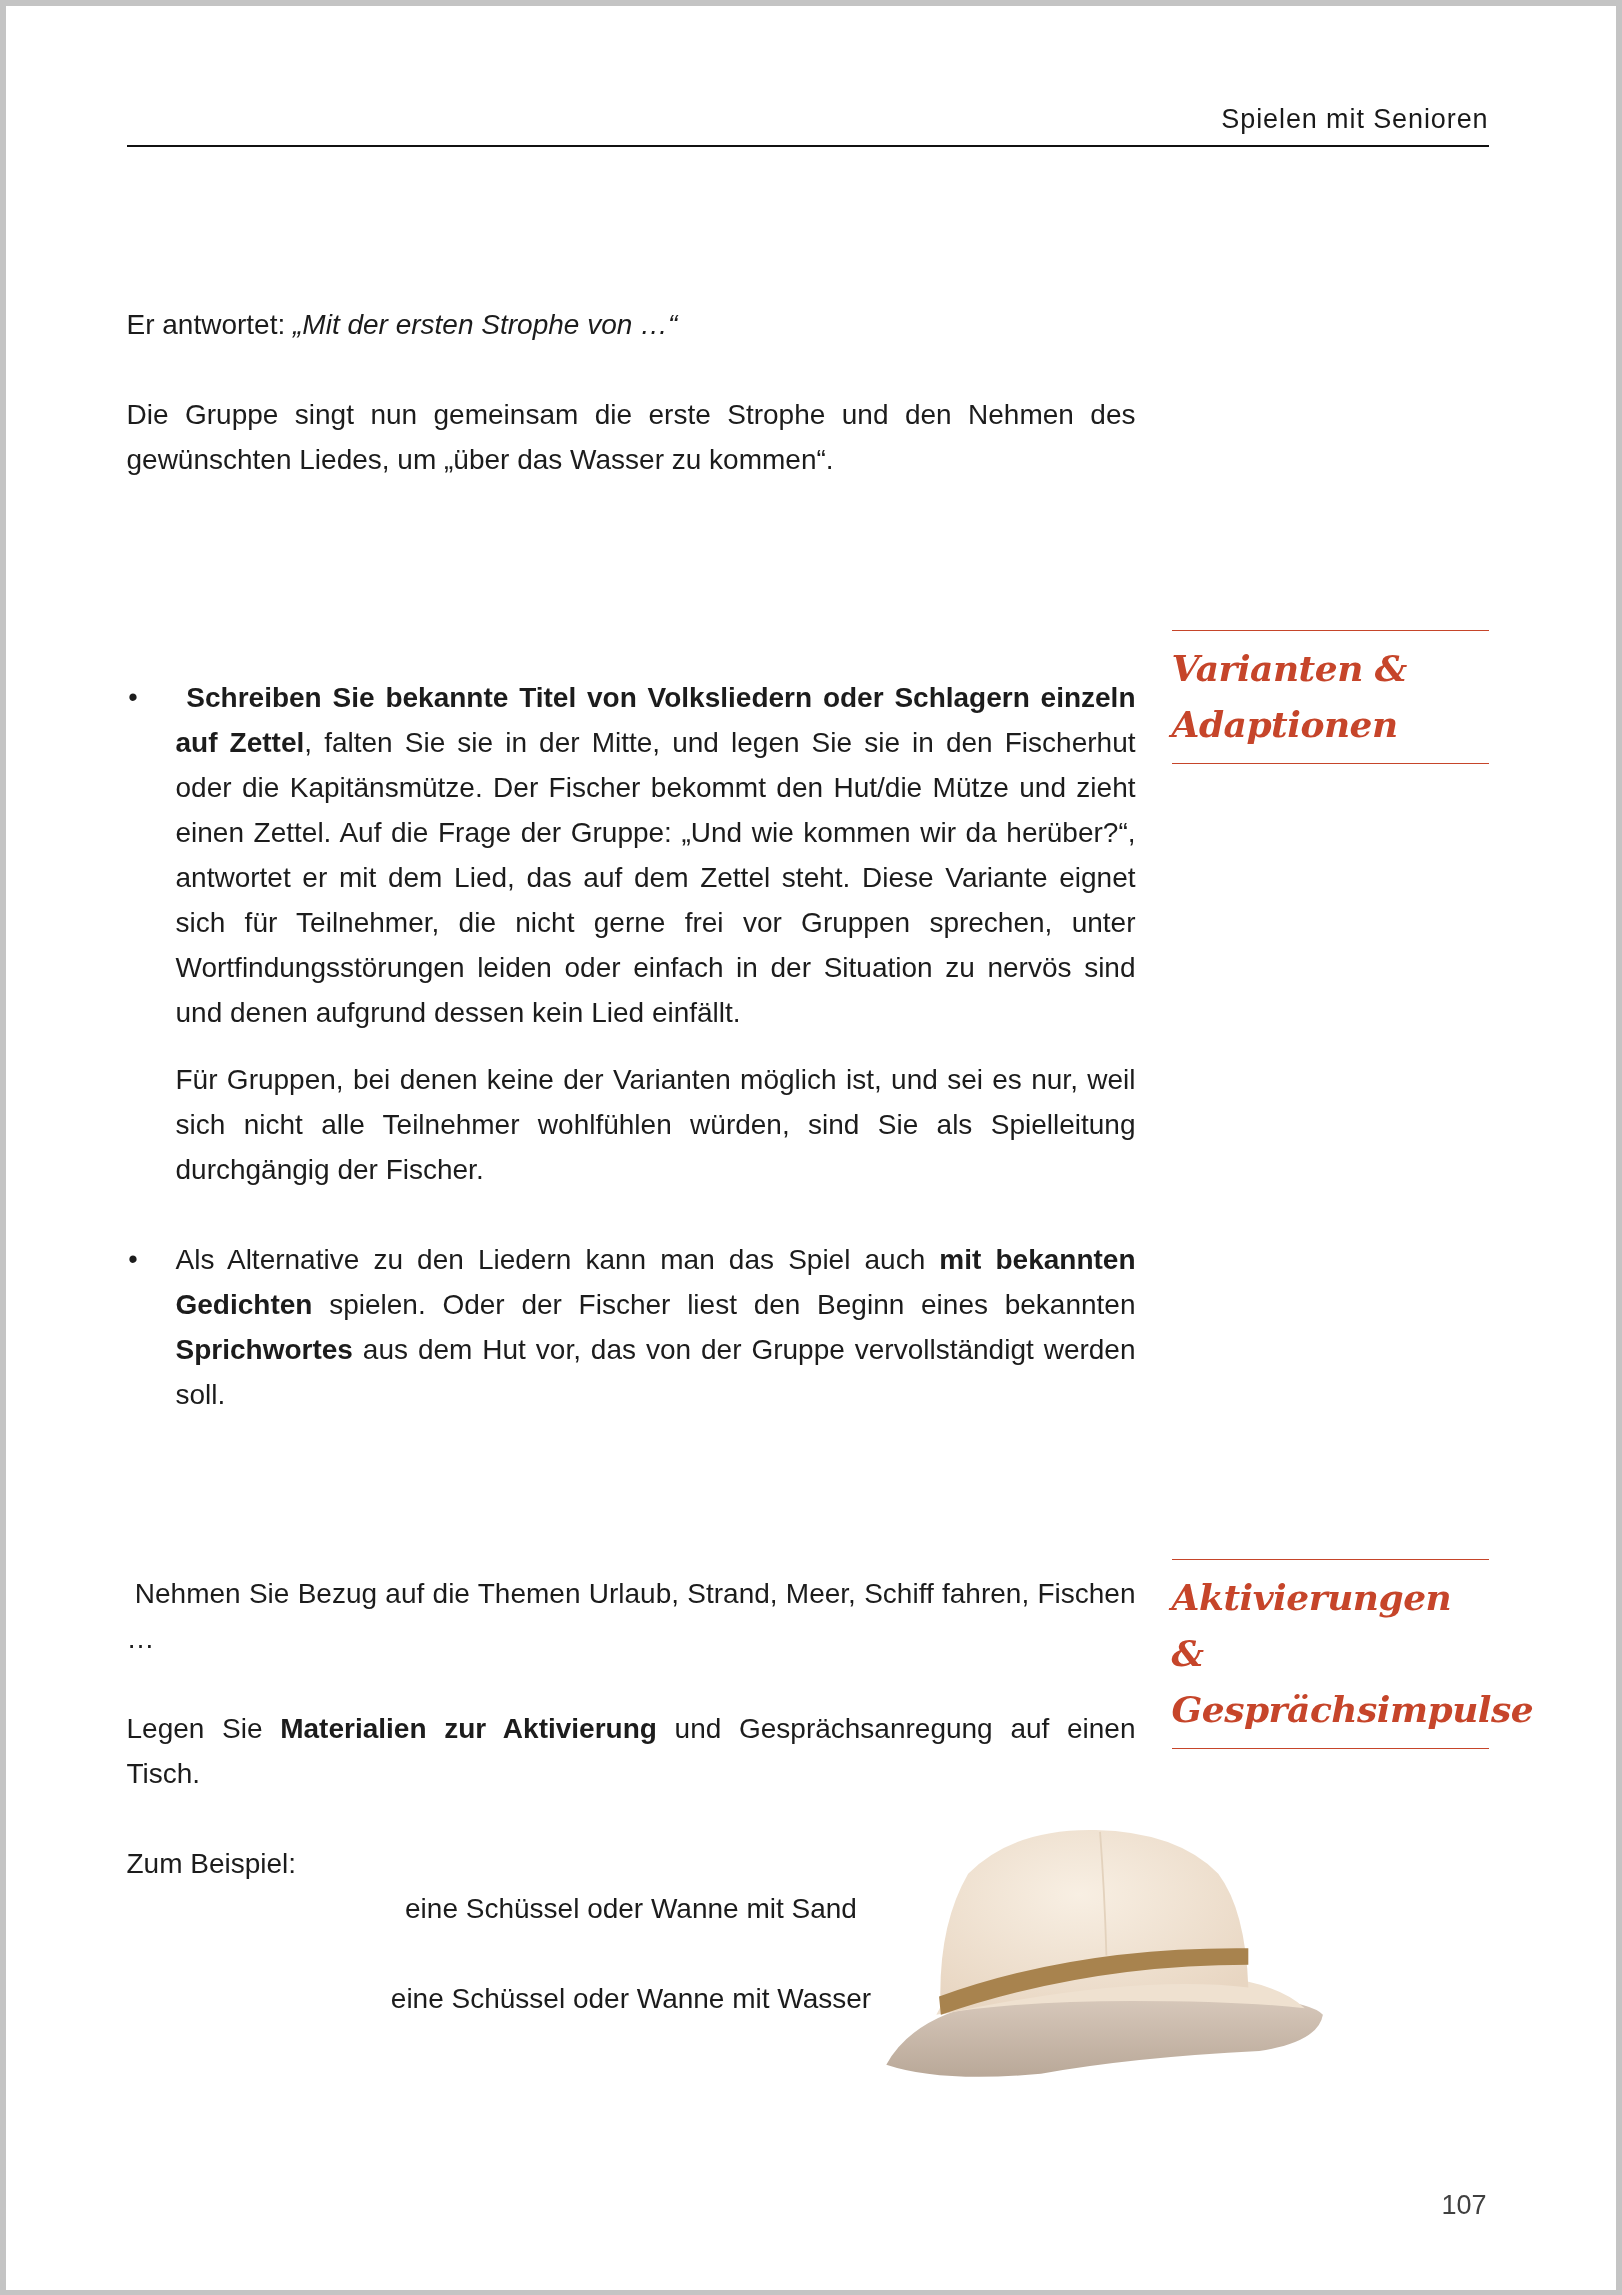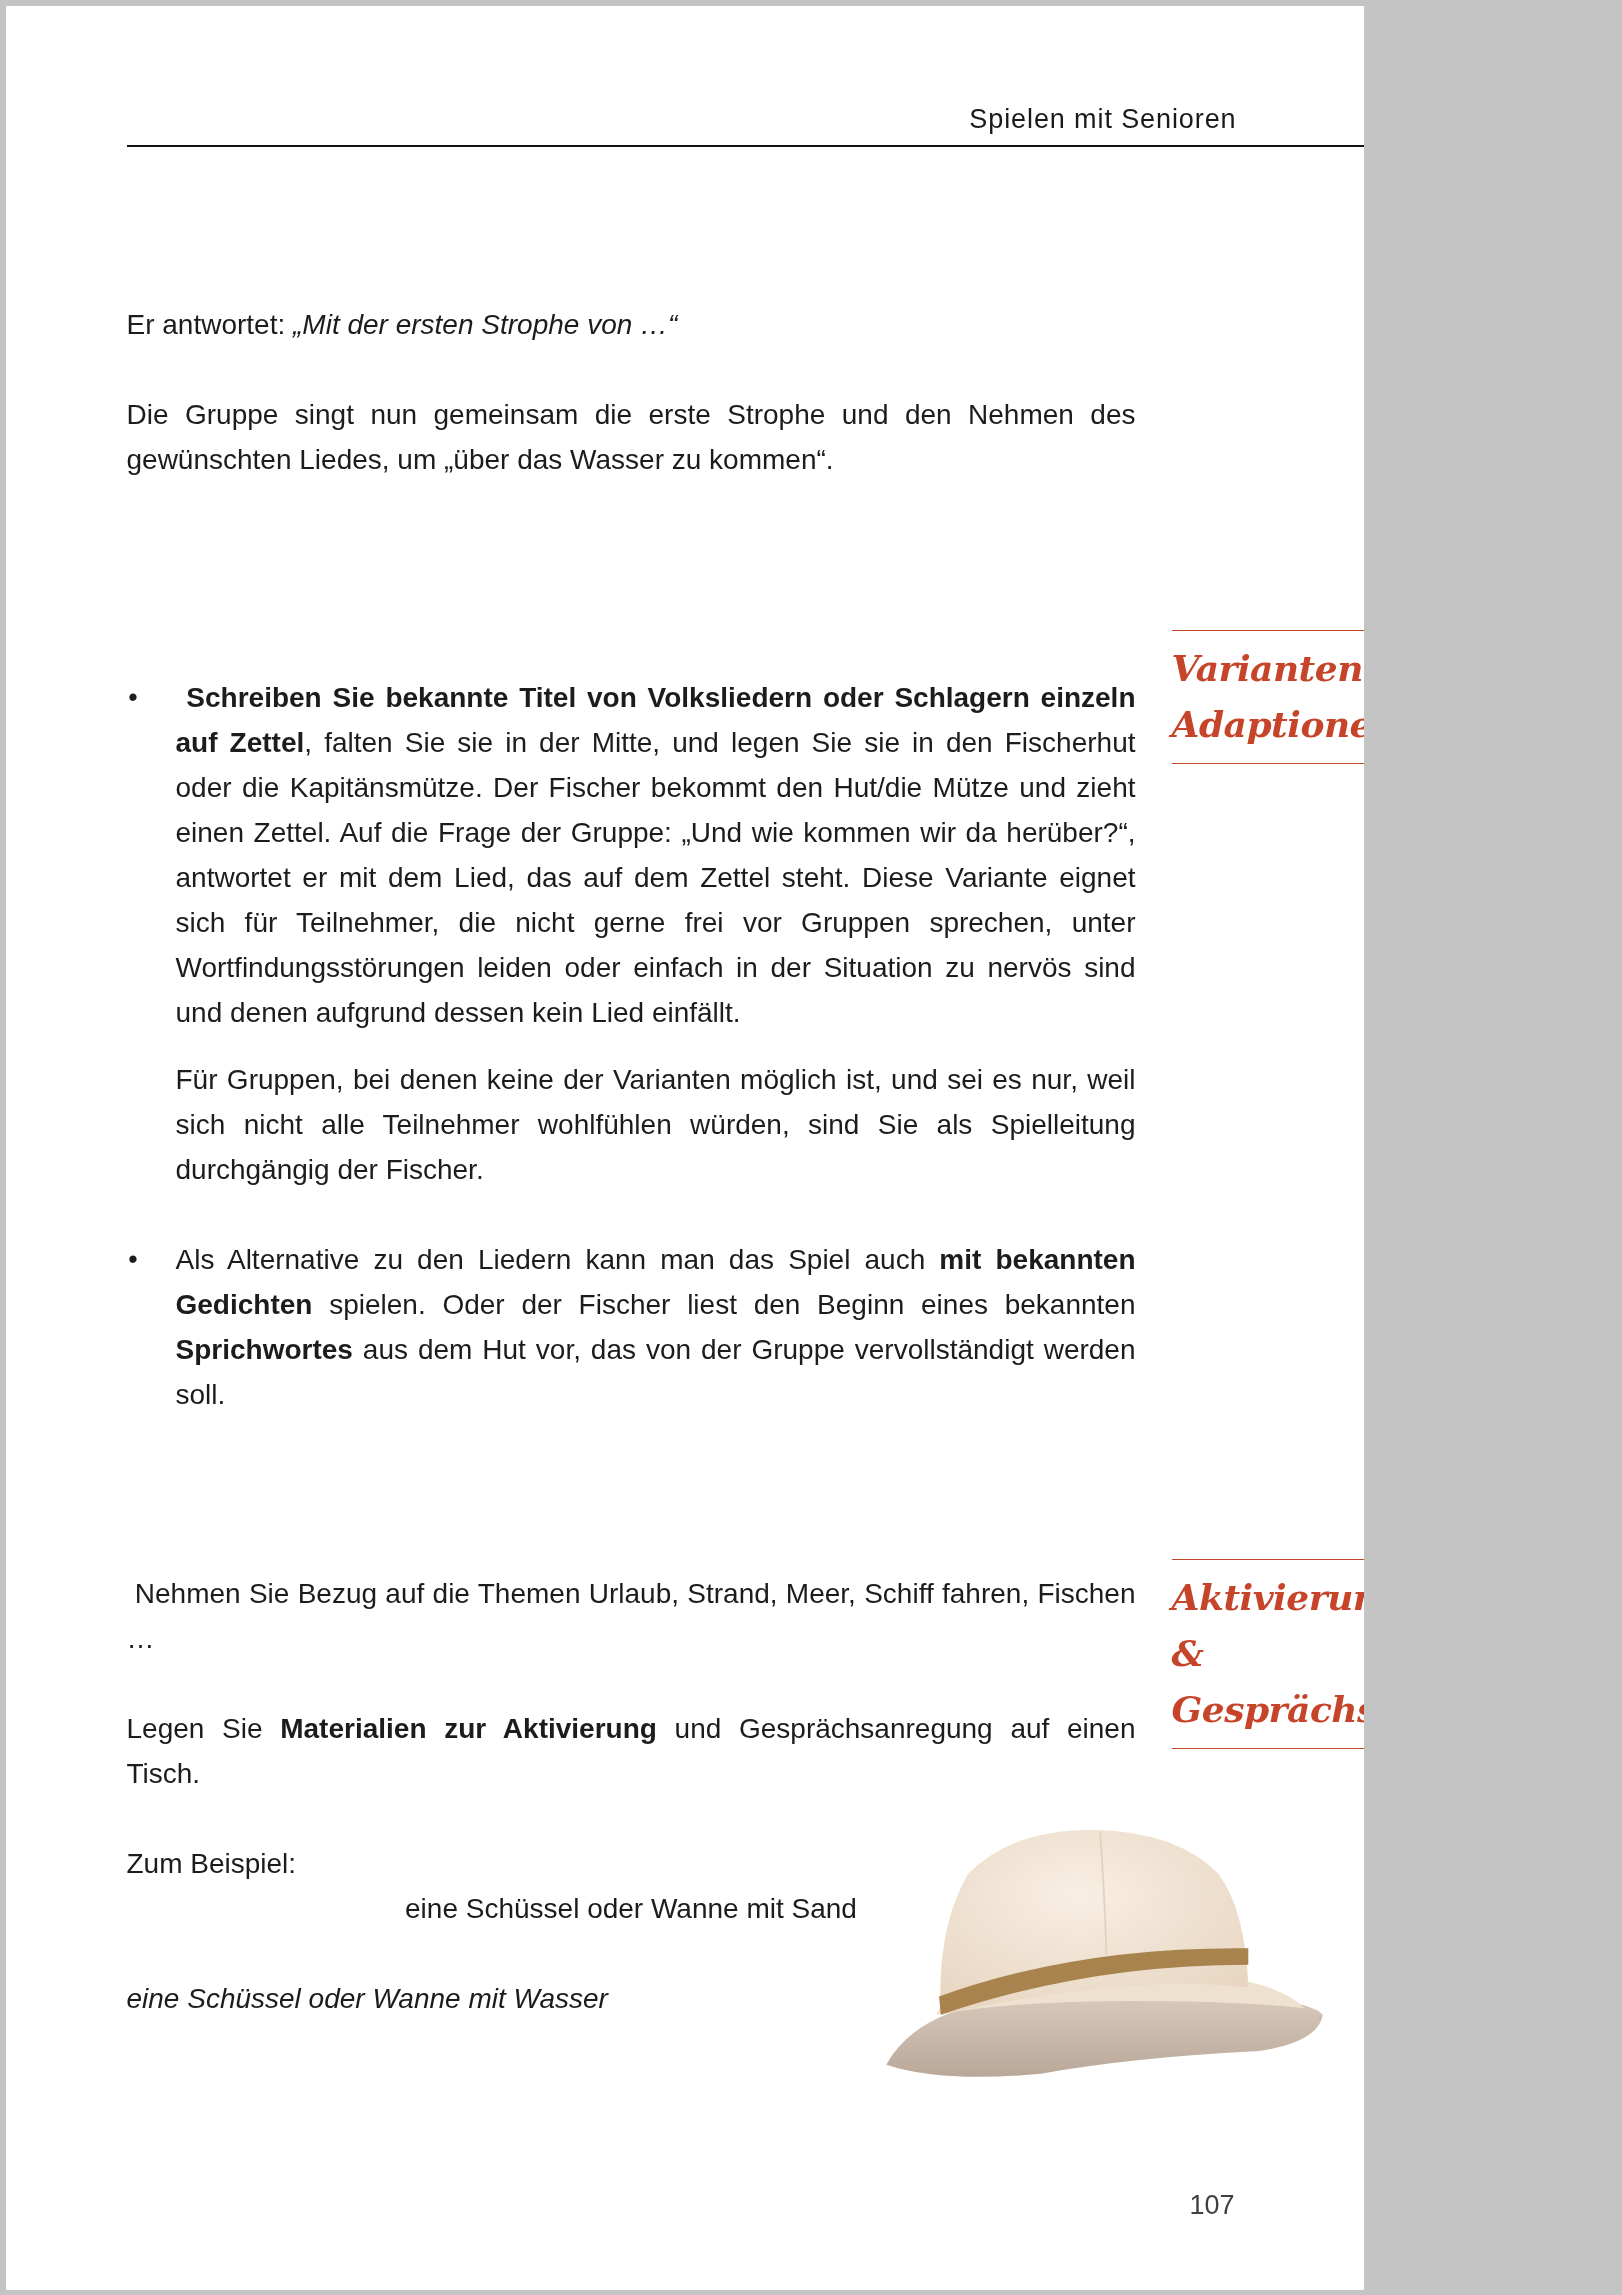--- a/index.html
+++ b/index.html
@@ -6,24 +6,23 @@
     body {
       width: 1623px; height: 2296px;
       background: #c4c4c4;
       position: relative;
       font-family: "Liberation Sans", "DejaVu Sans", sans-serif;
       color: #1a1a1a;
     }
     .page {
       position: absolute;
       left: 5.5px; top: 5.5px;
-      width: 1310px; height: 2284px;
+      width: 1610px; height: 2284px;
       background: #ffffff;
       overflow: hidden;
-      padding-left: 48px;
     }
     .running-head {
       position: absolute;
       right: 127px; top: 98px;
       font-size: 27px;
       letter-spacing: 0.9px;
       color: #1a1a1a;
     }
     .head-rule {
       position: absolute;
@@ -127,21 +126,21 @@
   </div>
 
   <div class="body-text" style="top:1549px;">
     <p>&nbsp;<span>Nehmen Sie Bezug auf die Themen Urlaub, Strand, Meer, Schiff fahren, Fischen …</span></p>
     <div class="gap"></div>
     <p><span>Legen Sie </span><b>Materialien zur Aktivierung</b><span> und Gesprächsanregung auf einen Tisch.</span></p>
     <div class="gap"></div>
     <p style="text-align:left;">Zum Beispiel:</p>
     <p style="text-align:center;">eine Schüssel oder Wanne mit Sand</p>
     <p style="text-align:right;">Muscheln</p>
-    <p style="text-align:left;font-style:italic;">eine Schüssel oder Wanne mit Wasser</p>
+    <p style="text-align:center;">eine Schüssel oder Wanne mit Wasser</p>
   </div>
 
   <svg class="hat" viewBox="0 0 520 290">
     <defs>
       <radialGradient id="crownGrad" cx="0.45" cy="0.35" r="0.7">
         <stop offset="0" stop-color="#f8efe3"></stop>
         <stop offset="1" stop-color="#e8d6c2"></stop>
       </radialGradient>
       <linearGradient id="brimGrad" x1="0" y1="0" x2="0" y2="1">
         <stop offset="0" stop-color="#d9cabd"></stop>

